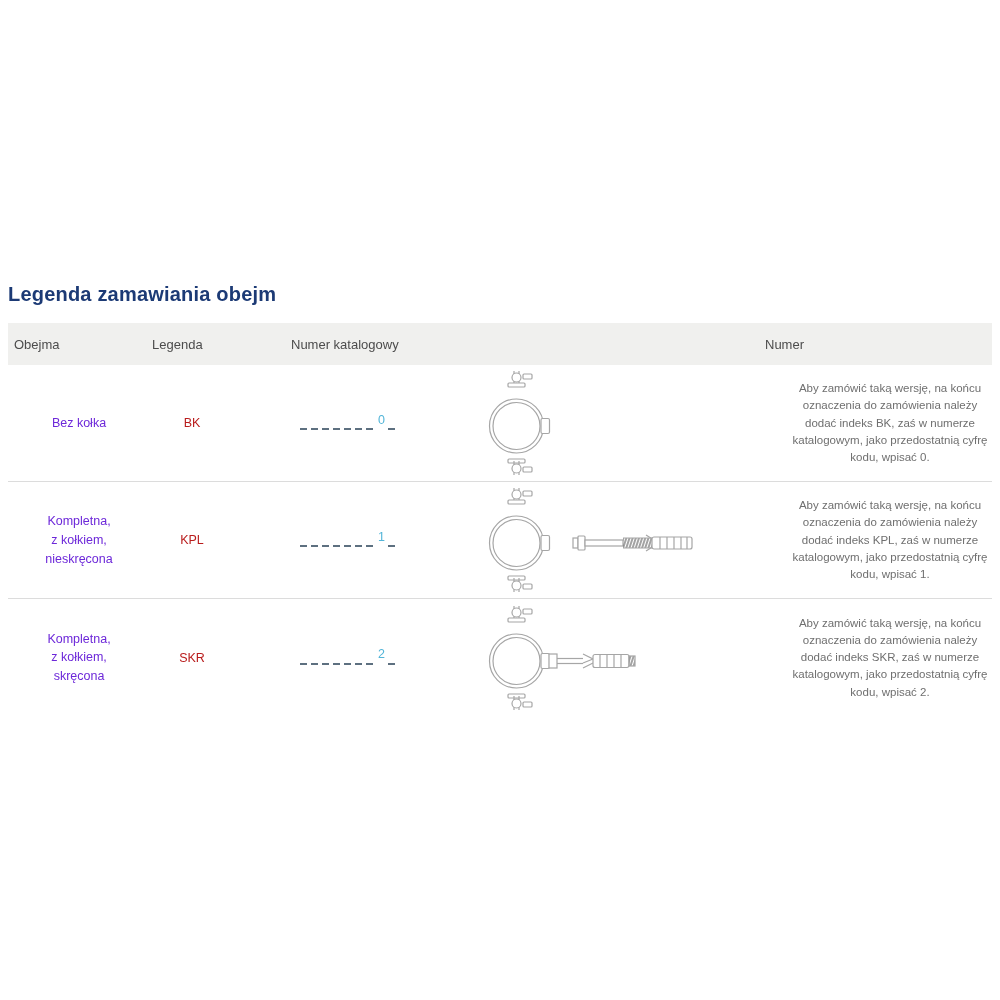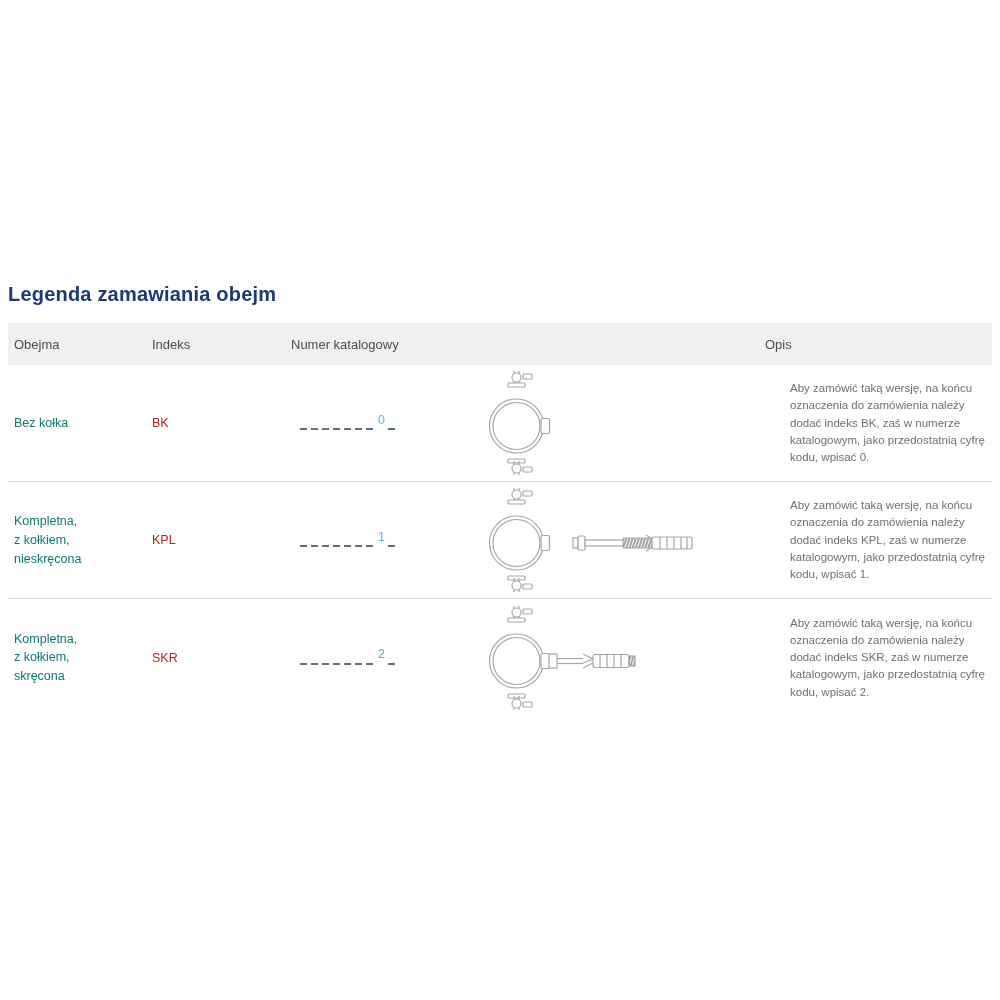--- a/index.html
+++ b/index.html
@@ -32,24 +32,24 @@
   .th-obejma { left: 6px; }
   .th-indeks { left: 144px; }
   .th-numer  { left: 283px; text-align: right; }
   .th-opis   { left: 757px; }
   .row {
     position: relative;
     height: 117px;
     border-bottom: 1px solid #dcdcdc;
   }
   .row:last-child { border-bottom: none; }
-  .cell { position: absolute; top: 50%; transform: translateY(-50%); }
+  .cell { position: absolute; top: 50%; transform: translateY(-50%); text-align: center; }
   .cell-obejma {
     left: 6px; width: 130px;
-    font-size: 12.5px; color: #0f766e;
+    font-size: 12.5px; color: #6d28d9;
     white-space: pre-line; line-height: 1.5;
   }
   .cell-indeks {
     left: 144px; width: 80px;
     font-size: 12.5px; color: #b91c1c;
   }
   .cell-catalog {
     left: 292px;
     display: flex; align-items: flex-end;
     height: 18px;
@@ -77,23 +77,23 @@
 </head>
 <body>
 
 <div class="content">
   <h1 class="title">Legenda zamawiania obejm</h1>
 
   <div class="table">
 
     <div class="thead">
       <span class="th th-obejma">Obejma</span>
-      <span class="th th-indeks">Indeks</span>
+      <span class="th th-indeks">Legenda</span>
       <span class="th th-numer">Numer katalogowy</span>
-      <span class="th th-opis">Opis</span>
+      <span class="th th-opis">Numer</span>
     </div>
 
     <div class="row">
       <div class="cell cell-obejma">Bez kołka</div>
       <div class="cell cell-indeks">BK</div>
       <div class="cell cell-catalog">
           <span class="dash"></span>
           <span class="dash"></span>
           <span class="dash"></span>
           <span class="dash"></span>

